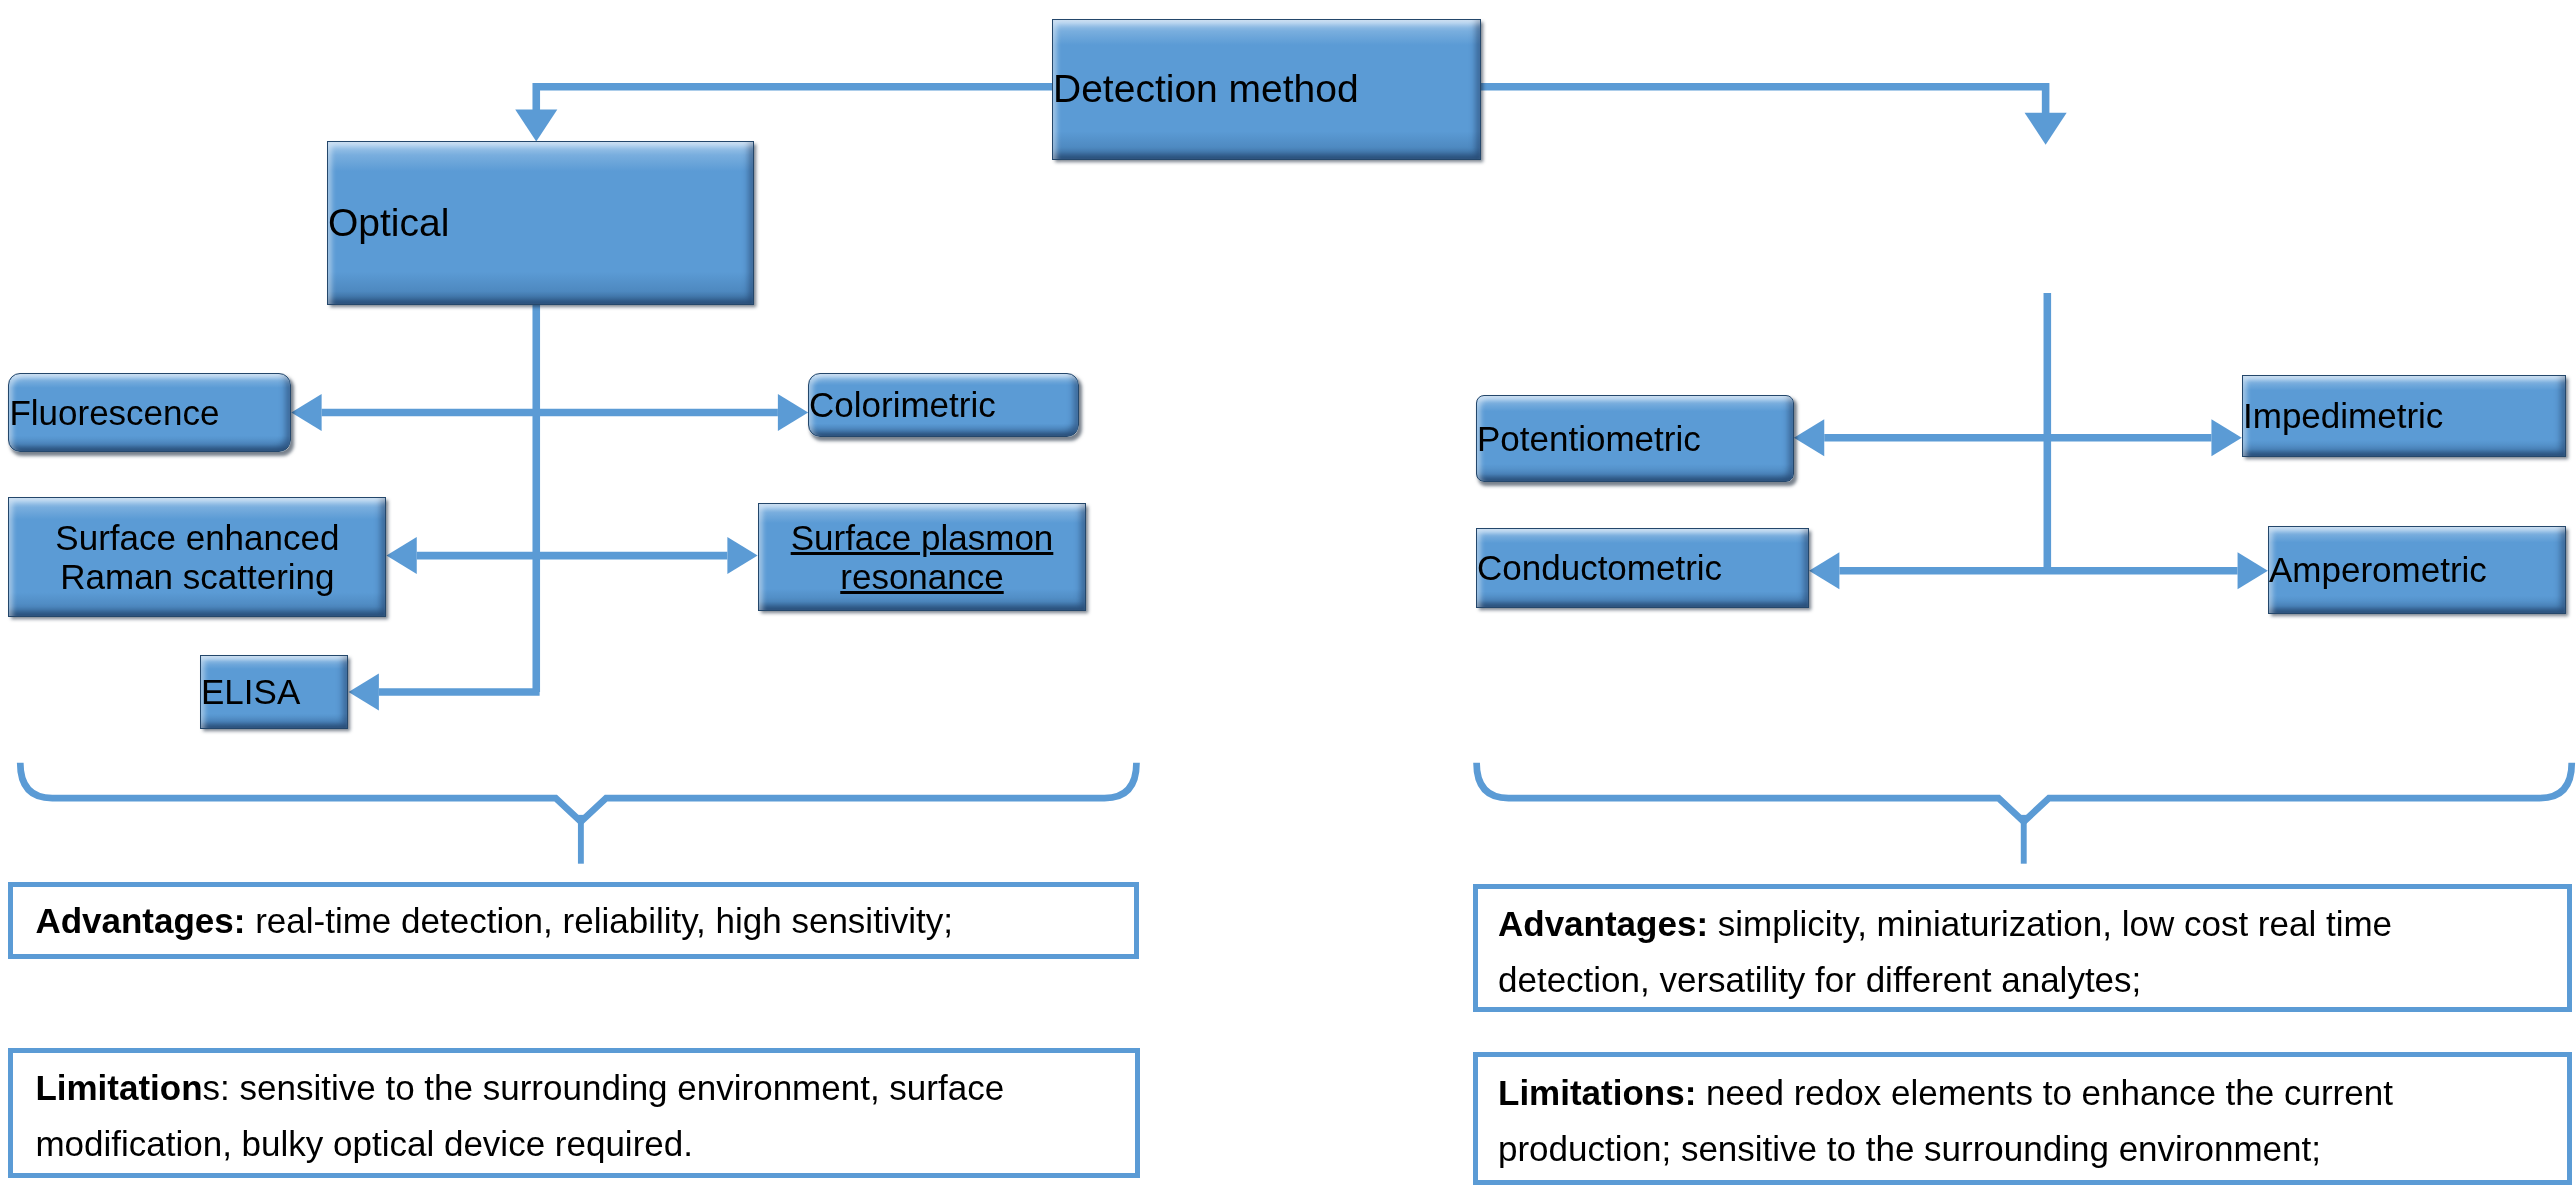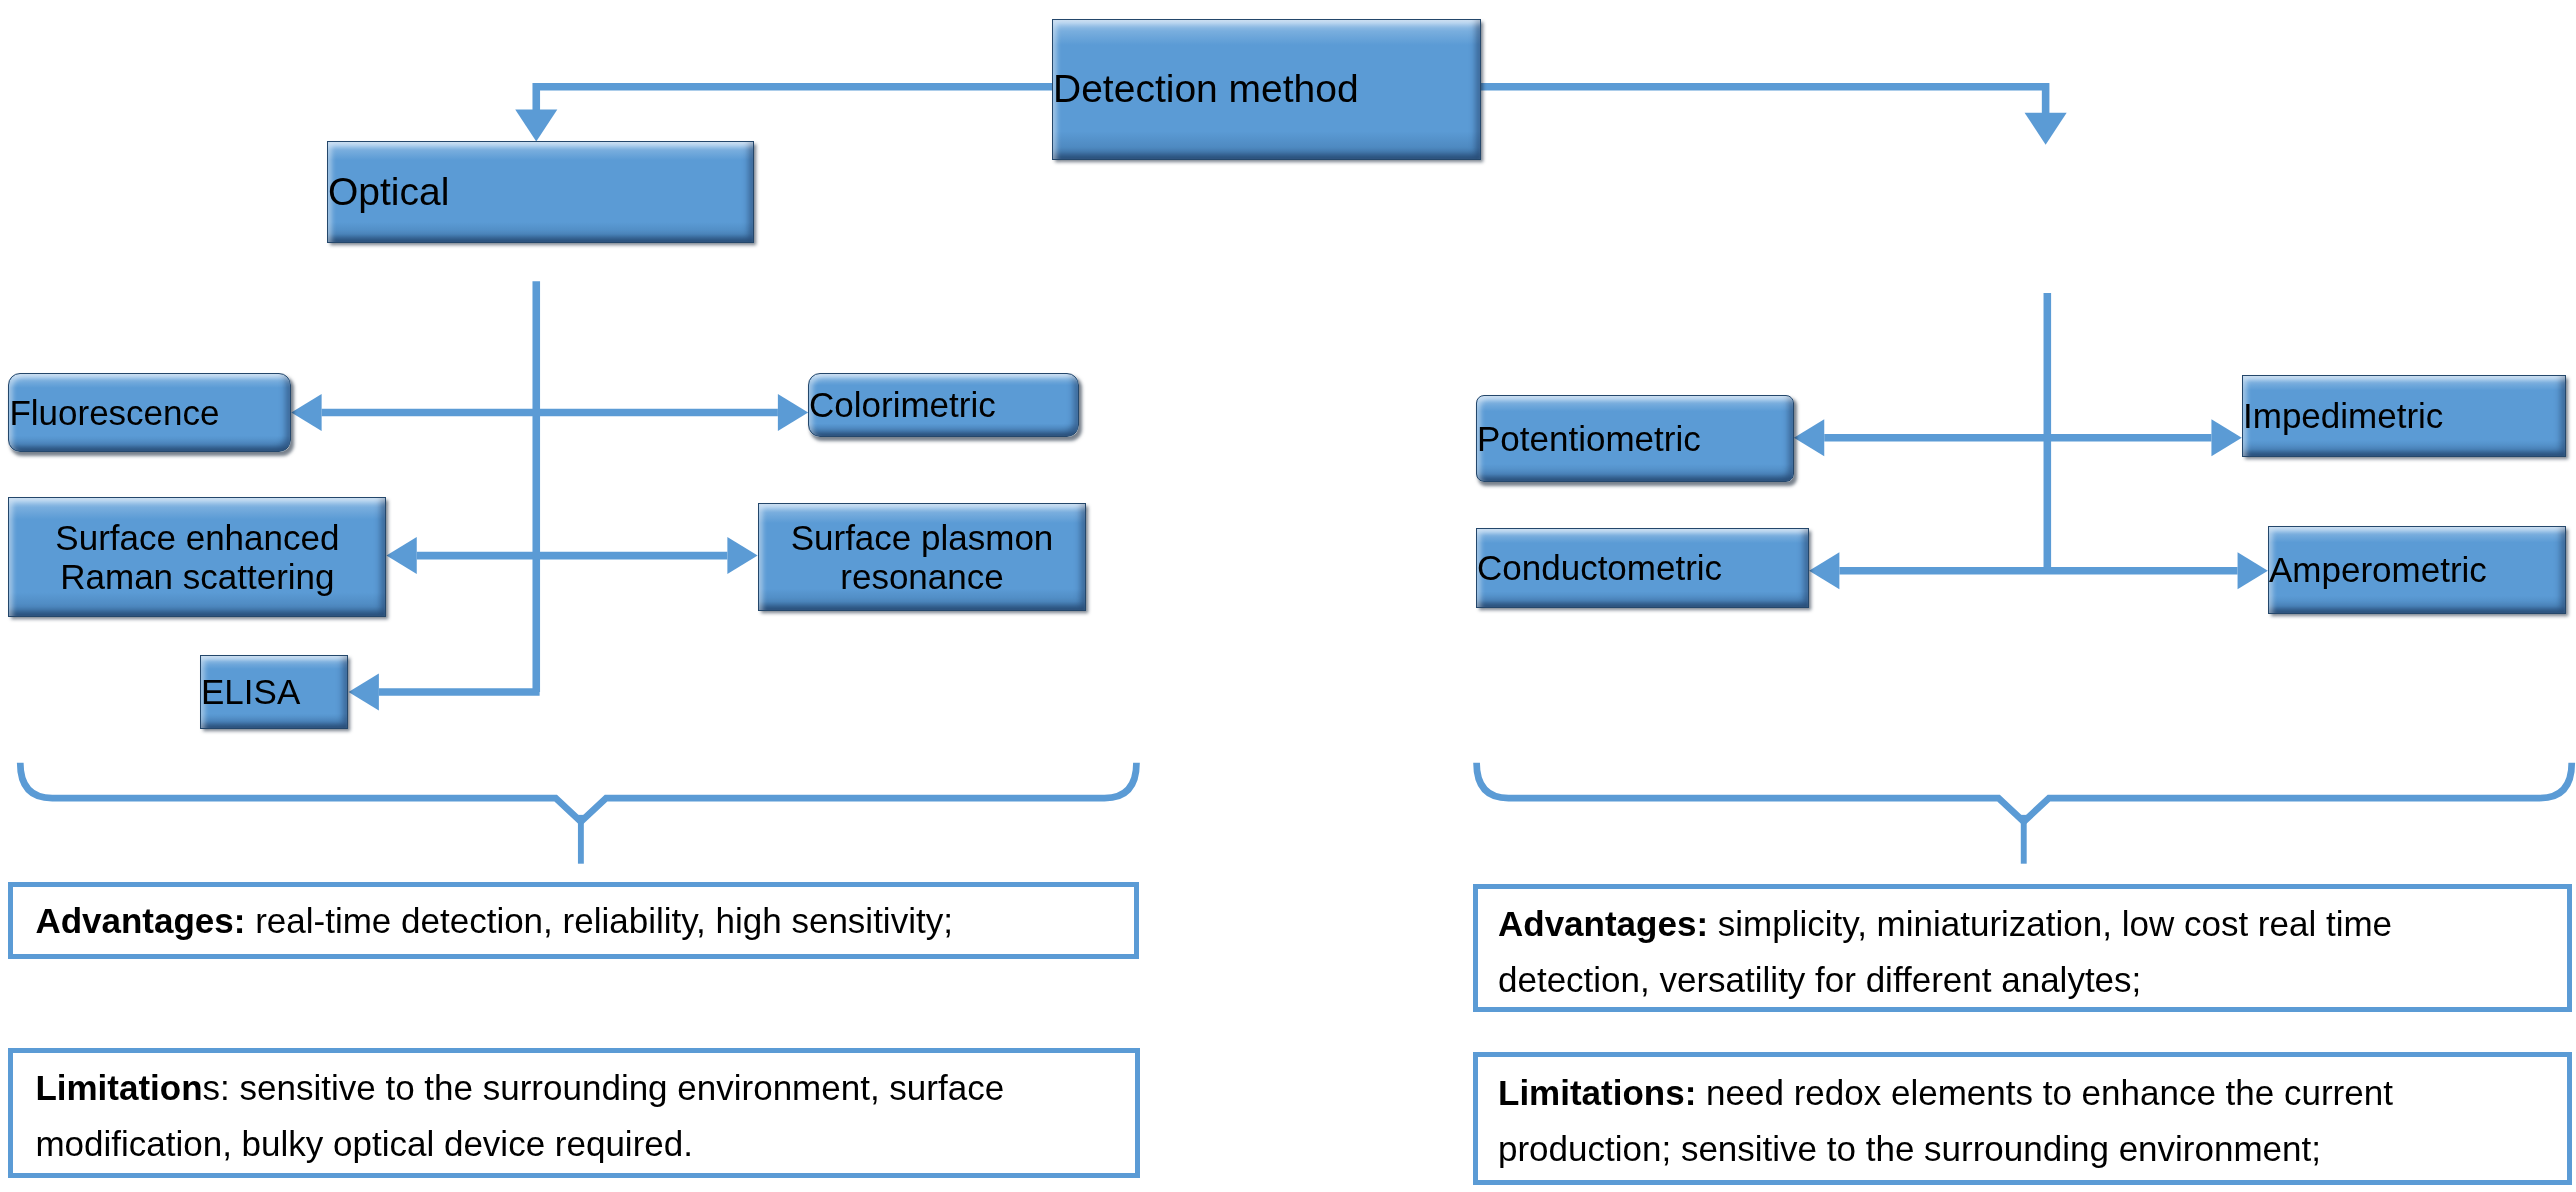--- a/index.html
+++ b/index.html
@@ -74,34 +74,34 @@
     <path class="stroke" stroke-width="8" d="M24 906 Q24 948 62 948 L660 948 L690 976 L720 948 L1312 948 Q1350 948 1350 906"></path>
     <path class="stroke" stroke-width="7" d="M690 968 V1026"></path>
 
     <path class="stroke" stroke-width="8" d="M1754 906 Q1754 948 1792 948 L2374 948 L2404 976 L2434 948 L3017 948 Q3055 948 3055 906"></path>
     <path class="stroke" stroke-width="7" d="M2404 968 V1026"></path>
   </svg>
 
   <div class="node big" style="left:1052px;top:18.5px;width:429px;height:141px;">
     <span>Detection method</span>
   </div>
-  <div class="node big" style="left:327px;top:141px;width:427px;height:102px;">
+  <div class="node big" style="left:327px;top:141px;width:427px;height:164px;">
     <span>Optical</span>
   </div>
 
   <div class="node small" style="left:8.4px;top:373px;width:283px;height:79px;border-radius:12px;">
     <span>Fluorescence</span>
   </div>
   <div class="node small" style="left:808px;top:373px;width:271px;height:64px;border-radius:12px;">
     <span>Colorimetric</span>
   </div>
   <div class="node small" style="left:8.4px;top:497px;width:378px;height:120px;padding:0 8.4px;">
     <span>Surface enhanced Raman scattering</span>
   </div>
-  <div class="node small" style="left:758px;top:503px;width:328px;height:108px;padding:0 15px;">
+  <div class="node small" style="left:758px;top:503px;width:328px;height:108px;padding:0 15px;text-decoration:underline;">
     <span>Surface plasmon resonance</span>
   </div>
   <div class="node small" style="left:200px;top:655px;width:148px;height:74px;">
     <span>ELISA</span>
   </div>
 
   <div class="node small" style="left:1476px;top:395px;width:318px;height:87px;border-radius:8px;">
     <span>Potentiometric</span>
   </div>
   <div class="node small" style="left:2242px;top:375px;width:324px;height:82px;">

